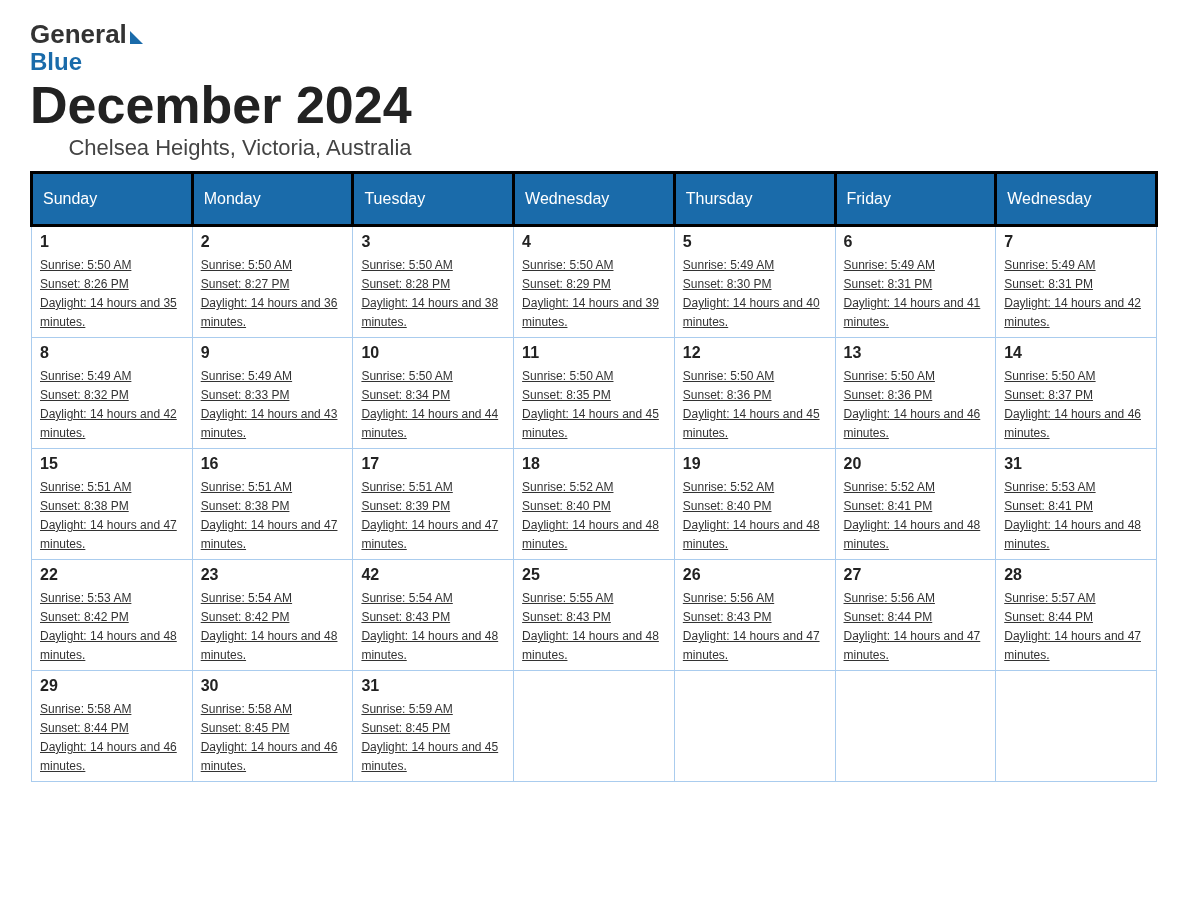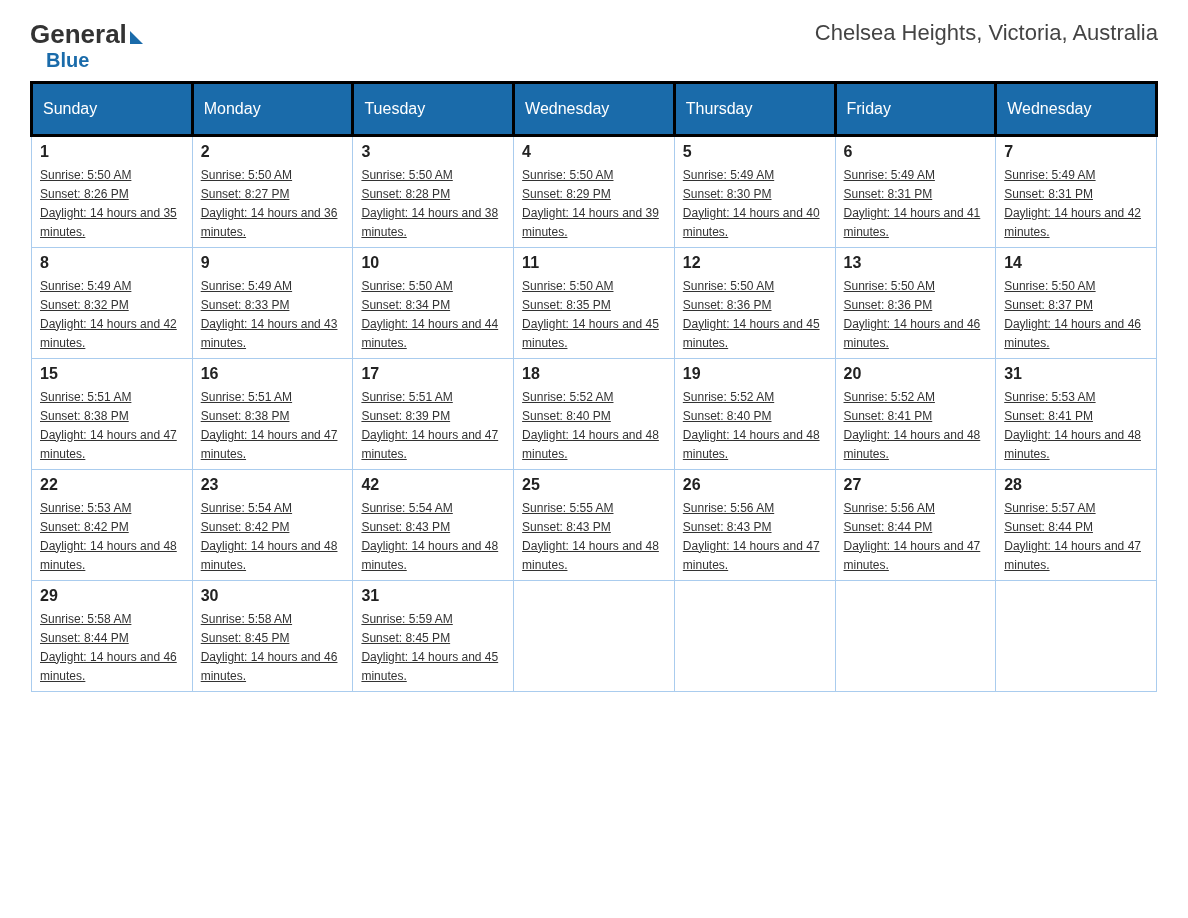--- a/index.html
+++ b/index.html
@@ -8,20 +8,21 @@
       background: #fff;
       padding: 20px 30px;
       width: 1188px;
       min-height: 918px;
     }
     .header {
       display: flex;
       justify-content: space-between;
       align-items: flex-start;
       margin-bottom: 10px;
+      flex-direction: column;
     }
     .title-section {
       text-align: right;
     }
     .month-title {
       font-size: 52px;
       font-weight: bold;
       color: #222;
     }
     .location-title {
@@ -71,25 +72,24 @@
       flex-direction: column;
       align-items: flex-start;
     }
     .logo-line1 {
       font-size: 26px;
       font-weight: bold;
       color: #333;
       line-height: 1.1;
     }
     .logo-line2 {
-      font-size: 20px;
+      font-size: 24px;
       font-weight: bold;
       color: #1a6baa;
       line-height: 1.1;
-      margin-left: 16px;
     }
     .logo-arrow {
       display: inline-block;
       width: 0;
       height: 0;
       border-style: solid;
       border-width: 13px 0 0 13px;
       border-color: transparent transparent transparent #1a6baa;
       vertical-align: middle;
       margin-left: 3px;
@@ -100,20 +100,21 @@
 <body>
 
 <div class="header">
   <div class="logo-wrapper">
     <div>
       <span class="logo-line1">General</span><span class="logo-arrow"></span>
     </div>
     <div class="logo-line2">Blue</div>
   </div>
   <div class="title-section">
+    <div class="month-title">December 2024</div>
     <div class="location-title">Chelsea Heights, Victoria, Australia</div>
   </div>
 </div>
 
 <table class="calendar-table">
   <thead>
     <tr>
     <th>Sunday</th>
         <th>Monday</th>
         <th>Tuesday</th>

